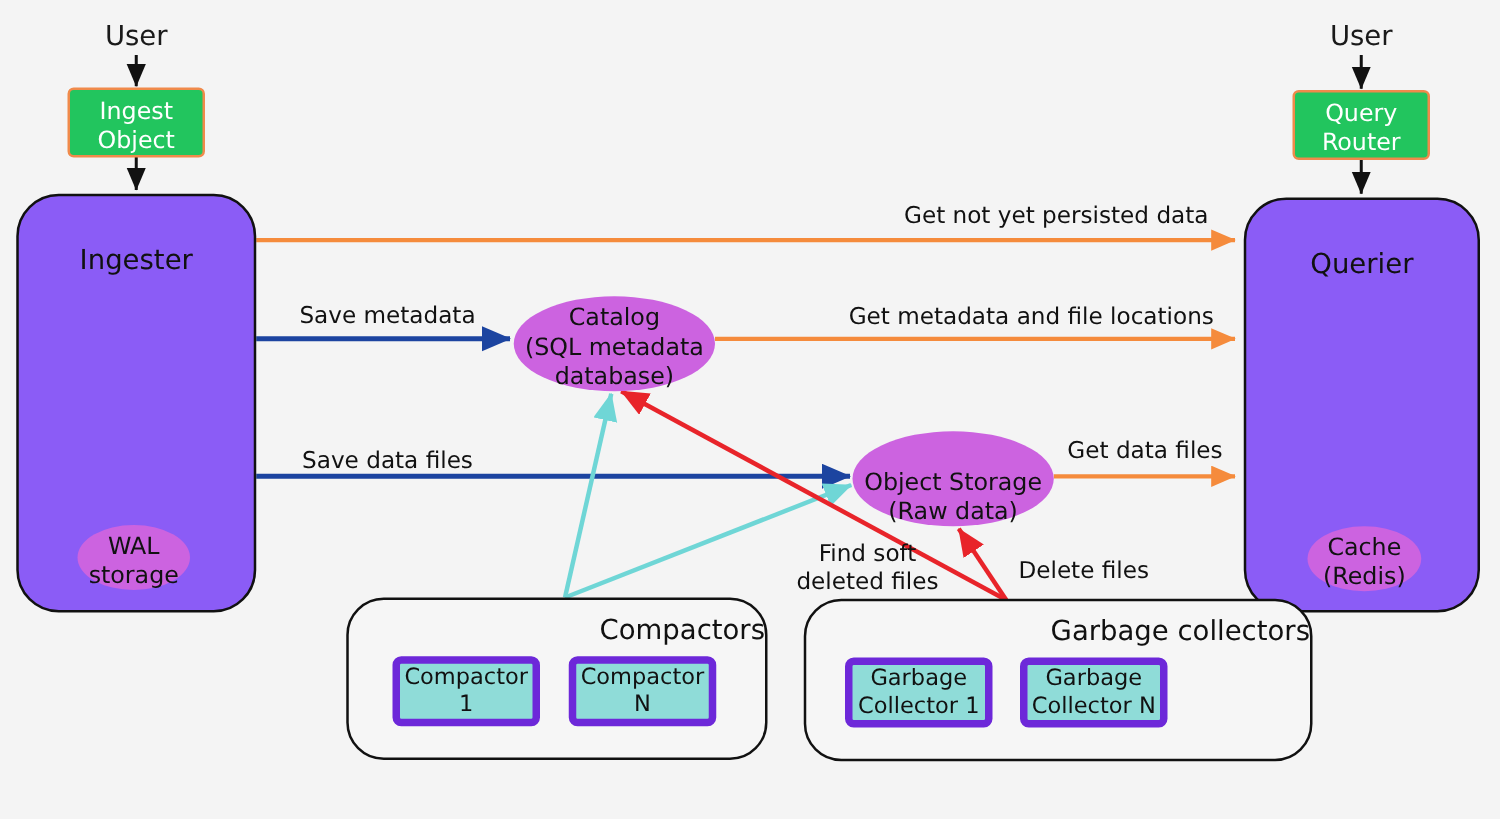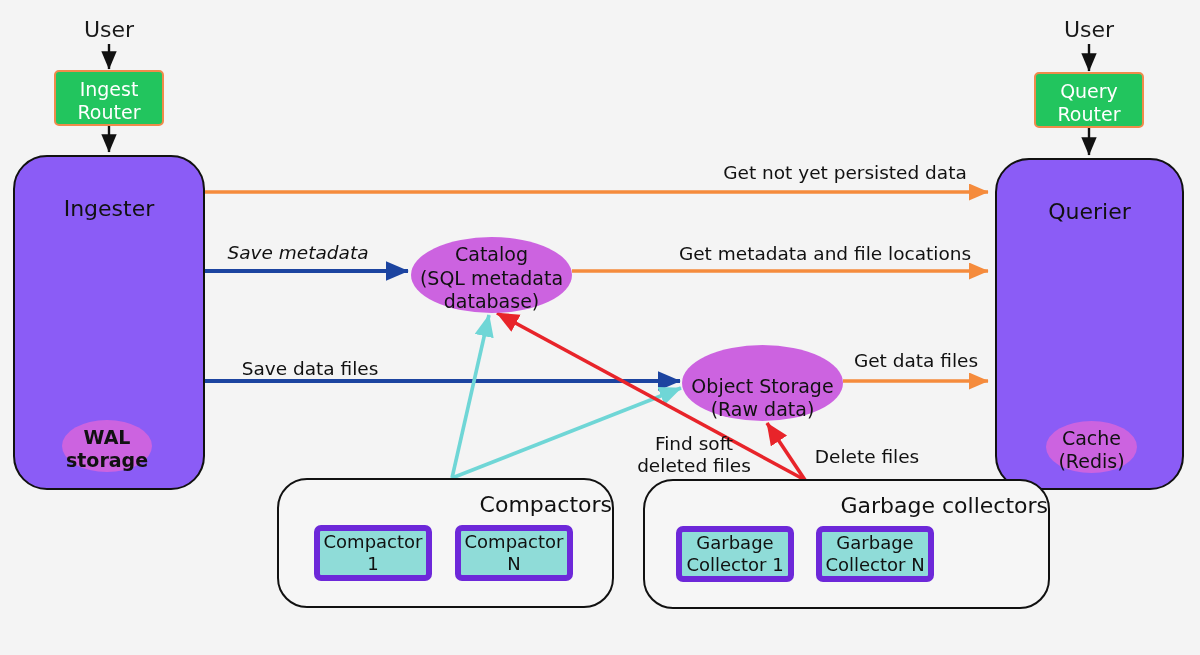--- a/index.html
+++ b/index.html
@@ -157,37 +157,37 @@
 
     <line x1="805" y1="480" x2="767" y2="423" stroke="#e8242a" stroke-width="3.6" marker-end="url(#ah-red)"></line>
   </svg>
 
   <div class="node text-node" style="left:72px; top:16px; width:74px; height:28px;">
     <span class="node-label">User</span>
   </div>
 
   <div class="node router-box" style="left:54px; top:70px; width:110px; height:56px;">
     <span class="node-label">Ingest
-Router</span>
+Object</span>
   </div>
 
   <div class="node text-node" style="left:1052px; top:16px; width:74px; height:28px;">
     <span class="node-label">User</span>
   </div>
 
   <div class="node router-box" style="left:1034px; top:72px; width:110px; height:56px;">
     <span class="node-label">Query
 Router</span>
   </div>
 
   <div class="node container-box" style="left:13px; top:155px; width:192px; height:335px;">
     <span class="node-label">Ingester</span>
   </div>
 
-  <div class="node pill-node" style="left:62px; top:420px; width:90px; height:52px;font-weight:bold;">
+  <div class="node pill-node" style="left:62px; top:420px; width:90px; height:52px;">
     <span class="node-label">WAL
 storage</span>
   </div>
 
   <div class="node container-box" style="left:995px; top:158px; width:189px; height:332px;">
     <span class="node-label">Querier</span>
   </div>
 
   <div class="node pill-node" style="left:1046px; top:421px; width:91px; height:52px;">
     <span class="node-label">Cache
@@ -224,21 +224,21 @@
     <span class="node-label">Garbage
 Collector 1</span>
   </div>
   <div class="node worker-box" style="left:816px; top:526px; width:118px; height:56px;">
     <span class="node-label">Garbage
 Collector N</span>
   </div>
 
   <div class="edge-label" style="left:700px; top:162px; width:290px;">Get not yet persisted data</div>
 
-  <div class="edge-label" style="left:203px; top:242px; width:190px;font-style:italic;">Save metadata</div>
+  <div class="edge-label" style="left:215px; top:242px; width:190px;">Save metadata</div>
 
   <div class="edge-label" style="left:215px; top:358px; width:190px;">Save data files</div>
 
   <div class="edge-label" style="left:665px; top:243px; width:320px;">Get metadata and file locations</div>
 
   <div class="edge-label" style="left:836px; top:350px; width:160px;">Get data files</div>
 
   <div class="edge-label" style="left:618px; top:433px; width:152px;">Find soft
 deleted files</div>
 

